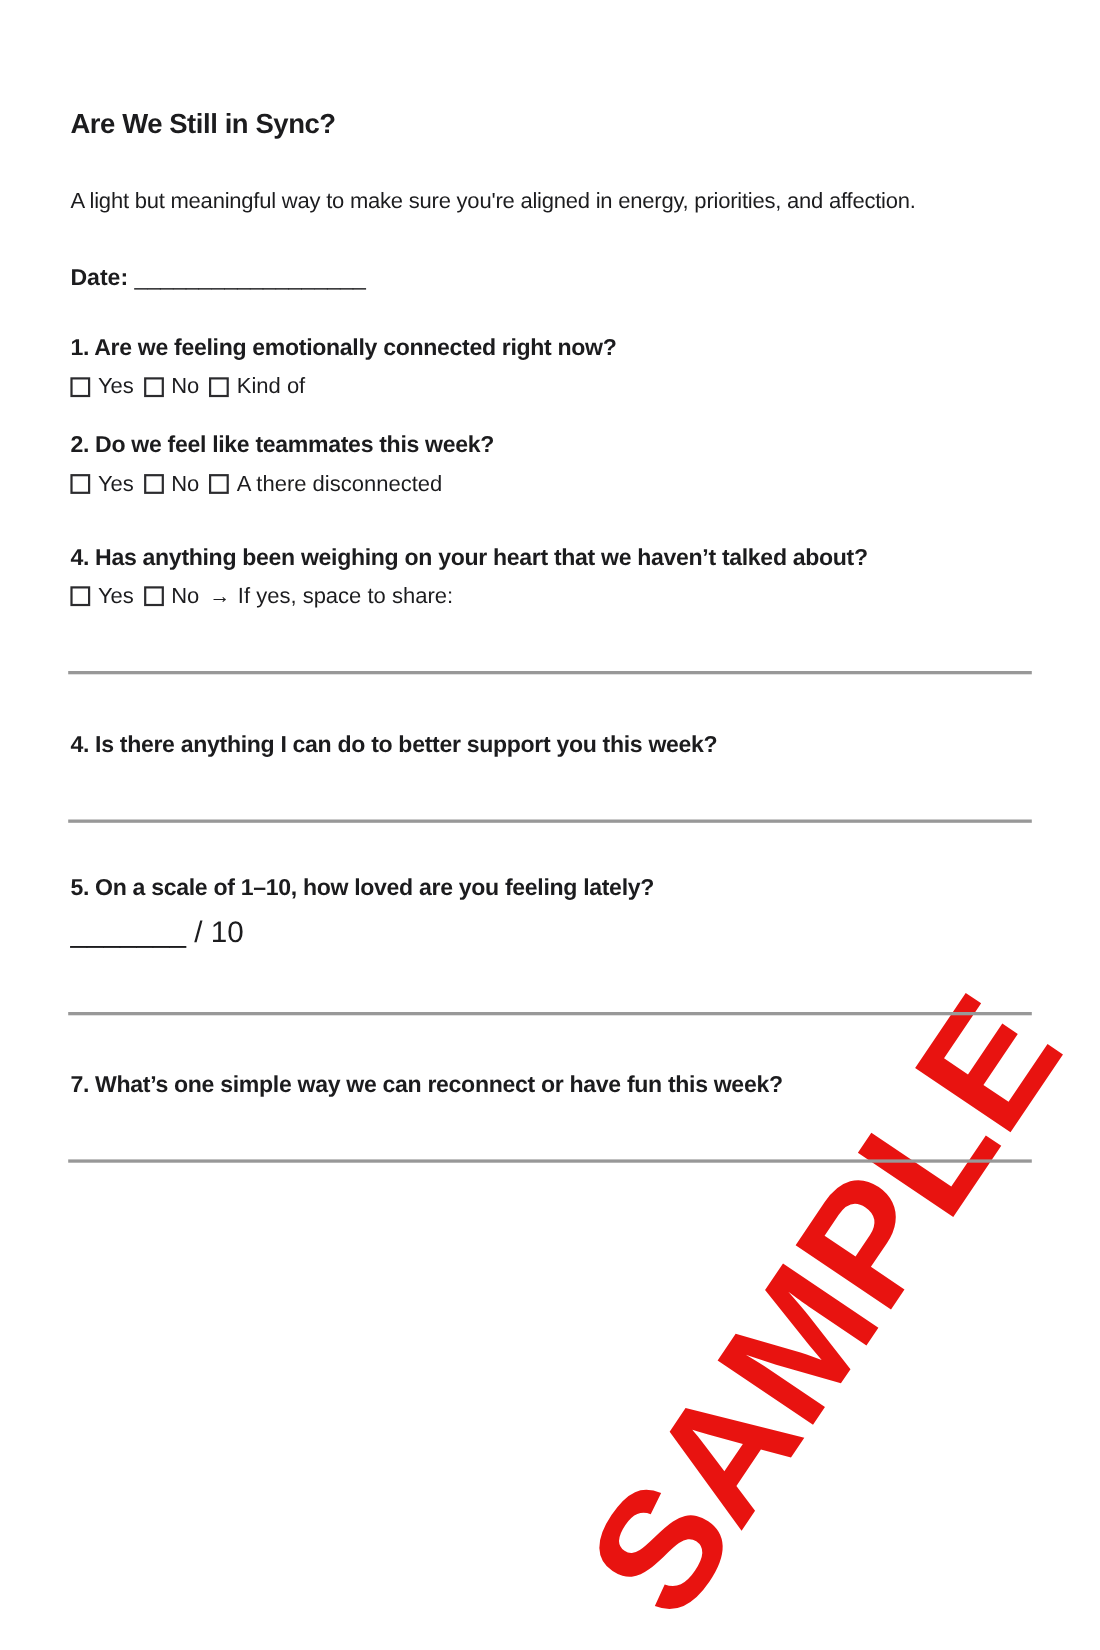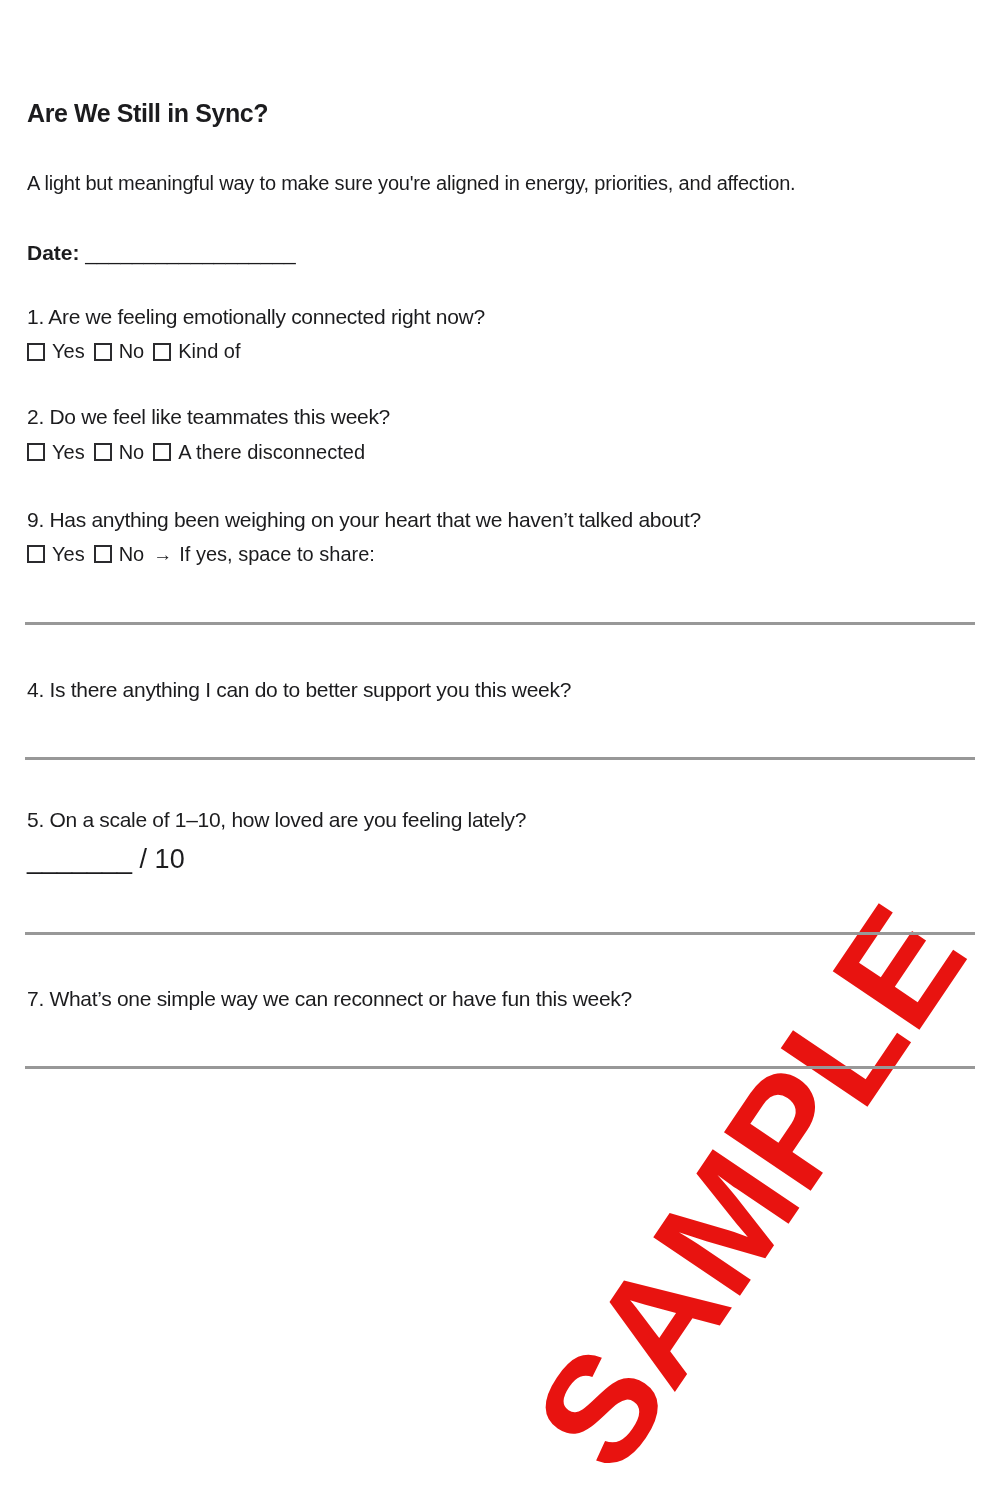--- a/index.html
+++ b/index.html
@@ -12,21 +12,21 @@
     width: 1000px;
     height: 1500px;
     background: #ffffff;
     overflow: hidden;
     font-family: "Liberation Sans", sans-serif;
     color: #1c1c1e;
   }
   .content {
     position: relative;
     z-index: 1;
-    padding: 0 25px;
+    padding: 0 62px;
   }
   .title {
     font-size: 25px;
     font-weight: bold;
     letter-spacing: -0.4px;
     line-height: 1.3;
     margin: 97px 0 0 2px;
   }
   .subtitle {
     font-size: 20px;
@@ -37,21 +37,21 @@
   .date-row {
     font-size: 21px;
     font-weight: bold;
     line-height: 1.35;
     margin: 42px 0 0 2px;
   }
   .date-blank { font-weight: normal; letter-spacing: 0; }
   .question { margin: 0; }
   .q-text {
     font-size: 21px;
-    font-weight: normal;
+    font-weight: bold;
     letter-spacing: -0.3px;
     line-height: 1.35;
     margin: 0 0 0 2px;
   }
   .q-options {
     display: flex;
     align-items: flex-end;
     gap: 9px;
     font-size: 20px;
     line-height: 1.35;
@@ -75,21 +75,21 @@
   .scale-row {
     font-size: 27px;
     line-height: 1.35;
     margin: 6px 0 0 2px;
   }
   .answer-line {
     height: 0;
     border-top: 3px solid #989898;
   }
   .q1 { margin-top: 36px; }
-  .q2 { margin-top: 38px; }
+  .q2 { margin-top: 26px; }
   .q3 { margin-top: 40px; }
   .q3 .answer-line { margin-top: 54px; }
   .q4 { margin-top: 51px; }
   .q4 .answer-line { margin-top: 53px; }
   .q5 { margin-top: 46px; }
   .q6 { margin-top: 35px; }
   .q6 .answer-line { margin-top: 55px; }
   .q7 { margin-top: 50px; }
   .q7 .answer-line { margin-top: 53px; }
   .watermark {
@@ -157,21 +157,21 @@
             <span>No</span>
           </span>
         <span class="opt">
             <span class="cb"></span>
             <span>A there disconnected</span>
           </span>
       </p>
     </section>
 
     <section class="question q3">
-      <p class="q-text">9. Has anything been weighing on your heart that we haven’t talked about?</p>
+      <p class="q-text">4. Has anything been weighing on your heart that we haven’t talked about?</p>
       <p class="q-options">
         <span class="opt">
             <span class="cb"></span>
             <span>Yes</span>
           </span>
         <span class="opt">
             <span class="cb"></span>
             <span>No</span>
           </span>
         <span class="arrow-note">

